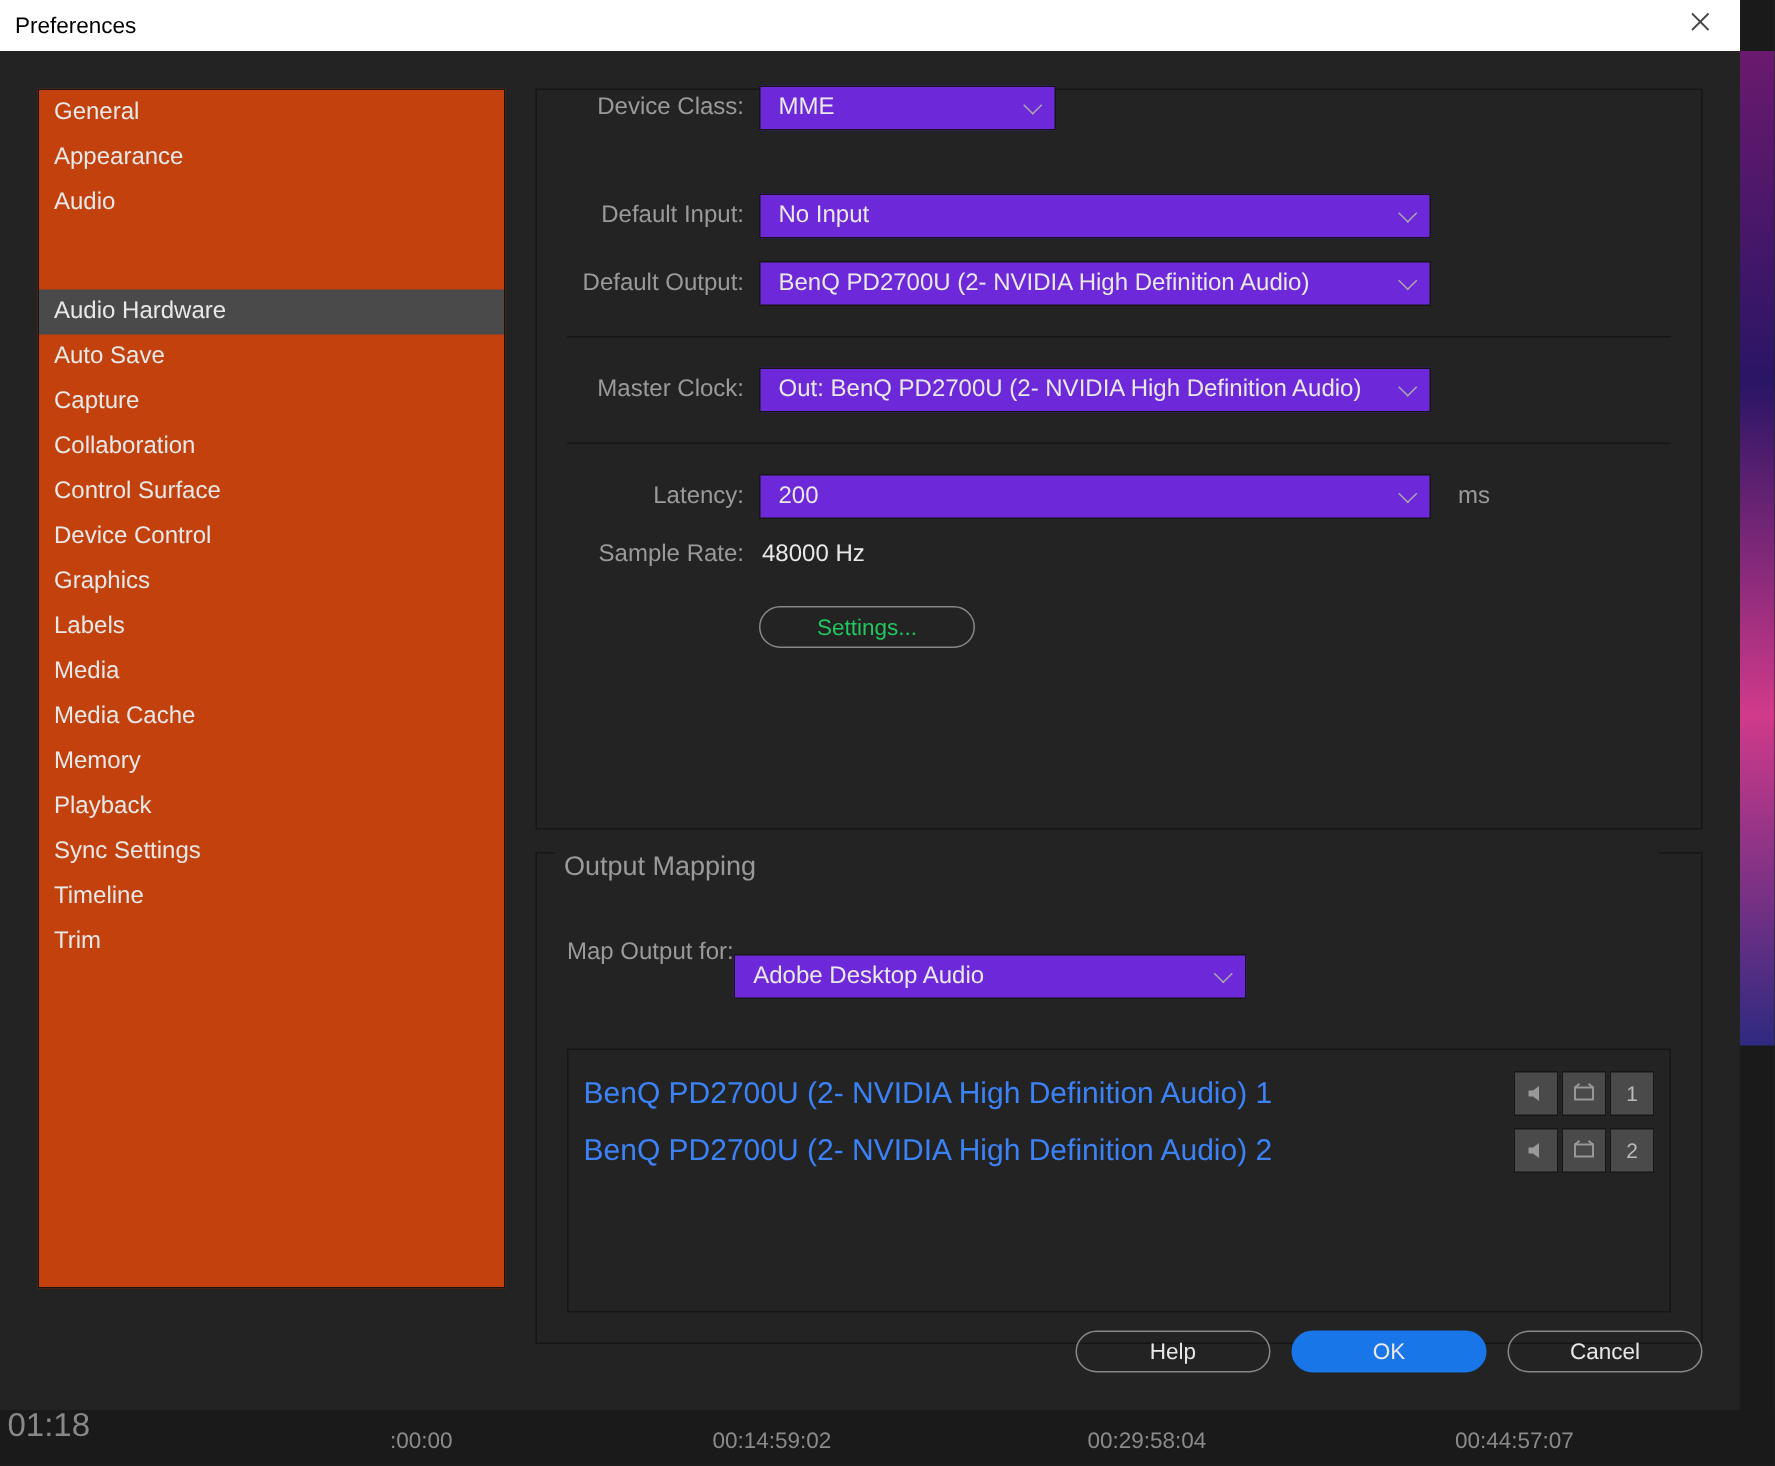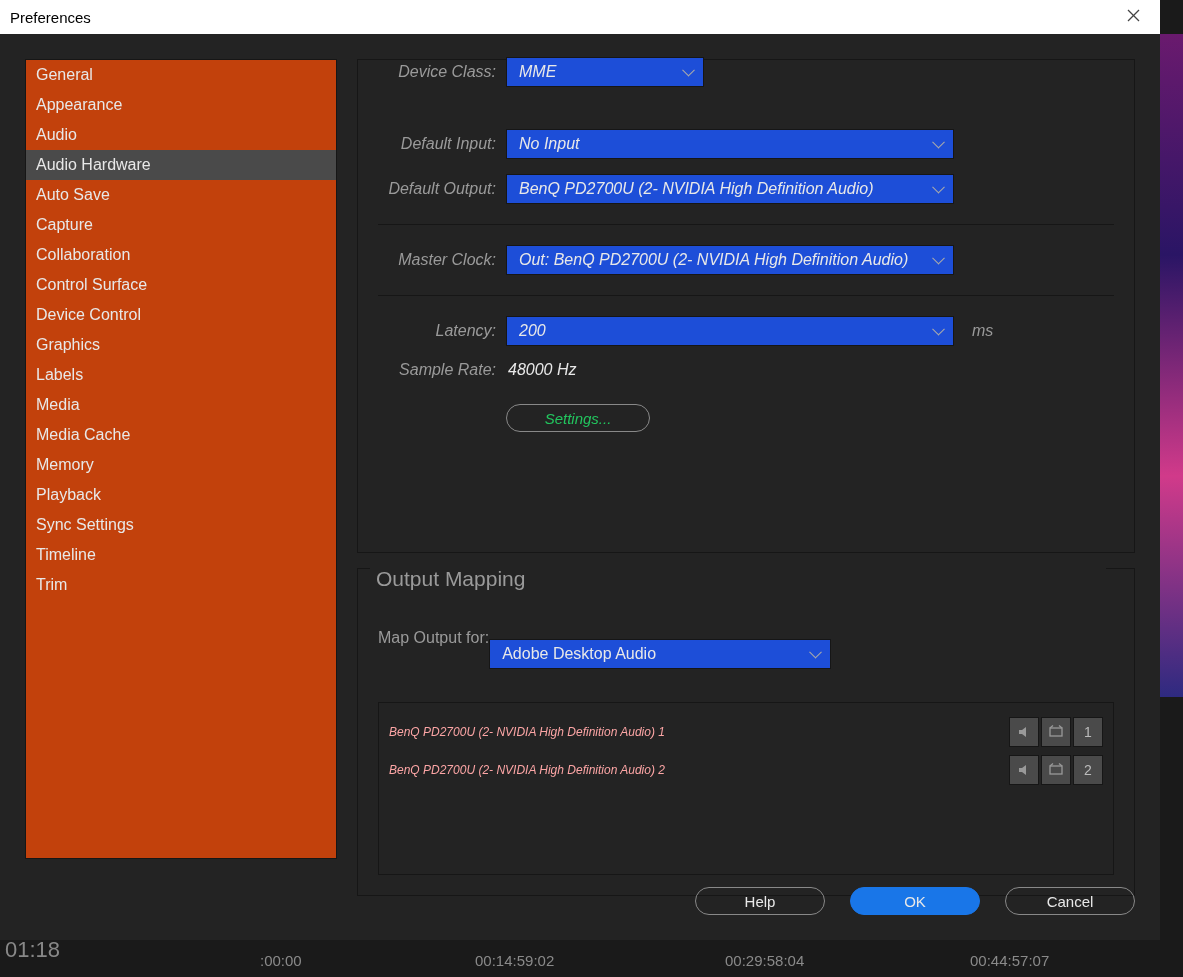--- a/index.html
+++ b/index.html
@@ -51,20 +51,21 @@
   flex-shrink: 0;
 }
 .sidebar-item {
   padding: 6px 10px;
   color: #e8e8e8;
   cursor: pointer;
   font-size: 16px;
 }
 .sidebar-item.selected {
   background: #4a4a4a;
+  margin-top: 43px;
 }
 .main {
   flex: 1;
   display: flex;
   flex-direction: column;
   position: relative;
 }
 .fieldset {
   border: 1px solid #161616;
   border-top: none;
@@ -83,44 +84,43 @@
   padding-top: 10px;
   height: 328px;
 }
 .legend {
   position: relative;
   top: -11px;
   left: -8px;
   background: #232323;
   padding: 0 6px;
   color: #9a9a9a;
-  font-size: 21px;
+  font-size: 18px;
 }
 .fieldset.top::before,
 .fieldset.second::before {
   content: '';
   position: absolute;
   top:0; left:0; right:0;
   border-top:1px solid #161616;
 }
 .row {
   display: flex;
   align-items: center;
   gap: 10px;
-  font-style: italic;
 }
 .row .label {
   width: 118px;
   text-align: right;
   color: #9a9a9a;
   font-size: 16px;
   flex-shrink:0;
 }
 .dropdown {
-  background: #1d4ed8;
+  background: #6d28d9;
   border: 1px solid #161616;
   height: 30px;
   display: flex;
   align-items: center;
   padding: 0 30px 0 12px;
   position: relative;
   color: #e8e8e8;
   font-size: 16px;
   cursor: pointer;
 }
@@ -161,32 +161,32 @@
 .mapping-box {
   border:1px solid #161616;
   height:220px;
   margin-top:18px;
   padding: 14px 10px;
   display:flex; flex-direction:column; gap:8px;
 }
 .mapping-line {
   display:flex; align-items:center; justify-content:space-between;
 }
-.mapping-text {color:#fca5a5; font-size:12px;font-style:italic;}
+.mapping-text {color:#3b82f6; font-size:20px;}
 .mapping-icons {display:flex; gap:2px;}
 .icon-btn {
   width:30px;height:30px;
   background:#4a4a4a;
   border:1px solid #161616;
   display:flex;align-items:center;justify-content:center;
   color:#bbb;font-size:14px;cursor:pointer;
 }
 .footer {
   position:absolute; bottom:0; right:0;
-  display:flex; gap:25px;
+  display:flex; gap:14px;
   padding: 10px 0;
 }
 .btn-footer {
   border:1px solid #888;
   background:transparent; color:#e8e8e8;
   border-radius:14px; height:28px; width:130px;
   font-size:15px;cursor:pointer;
   display:flex;align-items:center;justify-content:center;
 }
 .btn-footer.primary {

